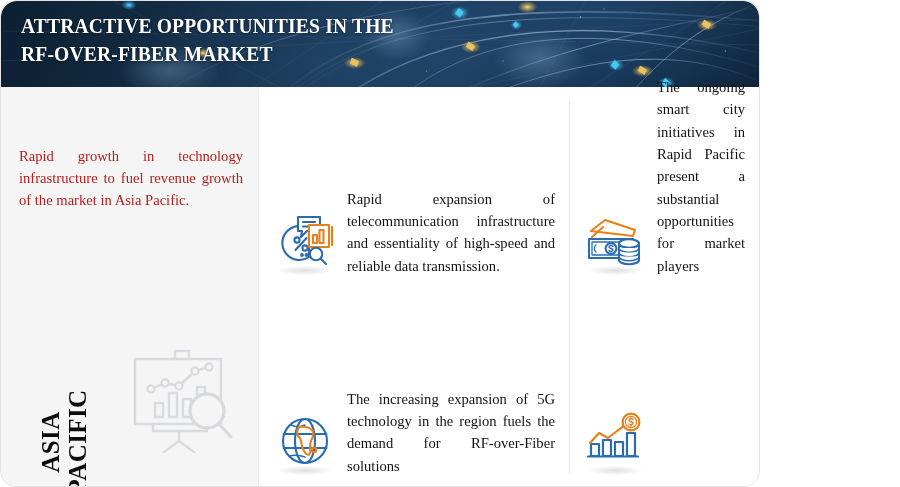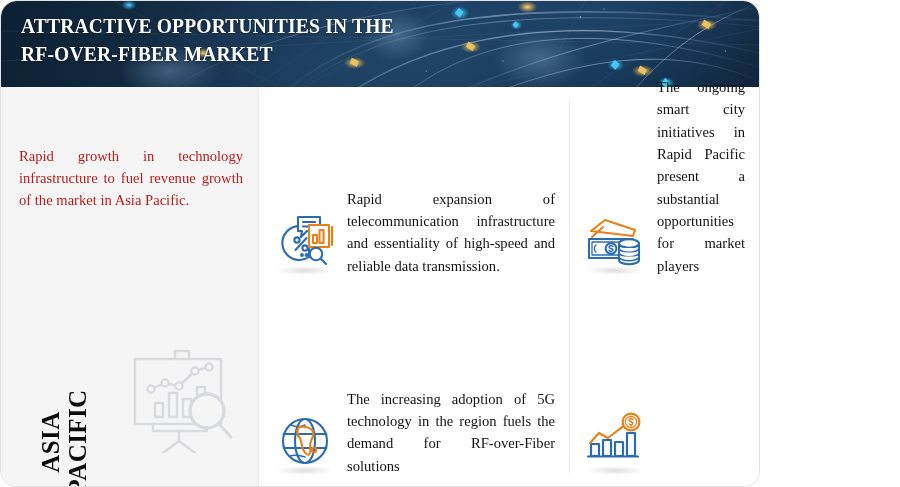--- a/index.html
+++ b/index.html
@@ -386,21 +386,21 @@
               <path d="M 15 45 C 21 43, 26 45, 30 46" stroke-width="1.4"></path>
             </g>
 
             <g fill="none" stroke="#e8801a" stroke-width="2.1" stroke-linecap="round" stroke-linejoin="round">
               <path d="M 24 16 C 21 20, 22 25, 25 27 C 27 31, 26 36, 29 40 C 31 44, 34 45, 35 42 C 36 38, 34 34, 36 30 C 38 26, 40 22, 37 19 C 34 16, 28 15, 24 16 Z"></path>
               <circle cx="39" cy="39" r="2.2"></circle>
             </g>
           </svg>
           <span class="icon-shadow"></span>
         </div>
-        <div class="cell-text">The increasing adoption of 5G technology in the region fuels the demand for RF-over-Fiber solutions</div>
+        <div class="cell-text">The increasing expansion of 5G technology in the region fuels the demand for RF-over-Fiber solutions</div>
       </div>
 
       <div class="cell row2">
         <div class="icon-wrap">
           <svg width="60" height="60" viewBox="0 0 60 60">
 
             <g fill="#ffffff" stroke="#2b6cb0" stroke-width="2.2" stroke-linecap="round" stroke-linejoin="round">
               <path d="M 6 45 L 6 33 L 14 33 L 14 45 Z"></path>
               <path d="M 18 45 L 18 29 L 26 29 L 26 45 Z"></path>
               <path d="M 30 45 L 30 31 L 38 31 L 38 45 Z"></path>

